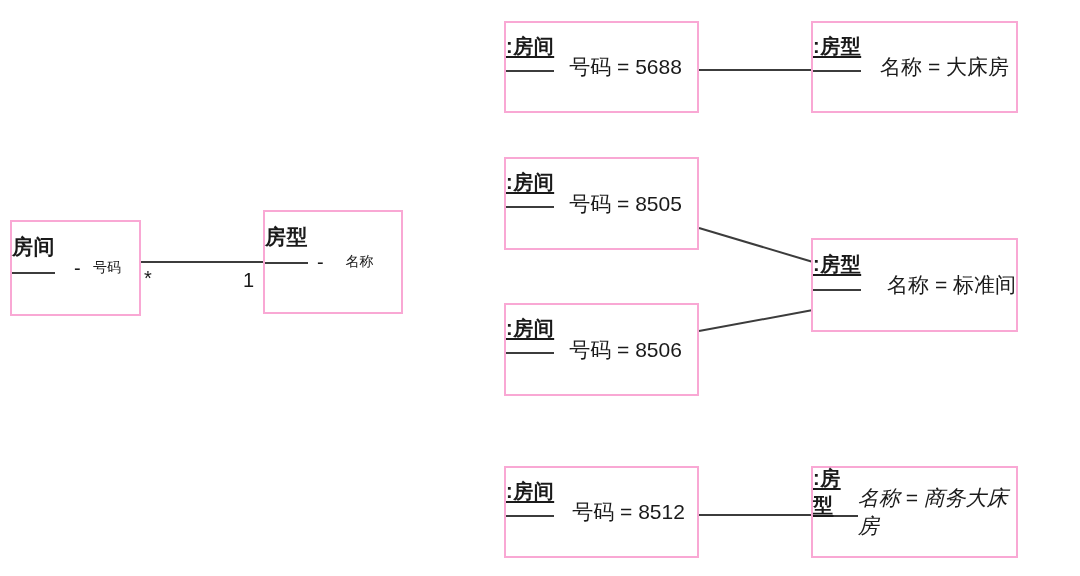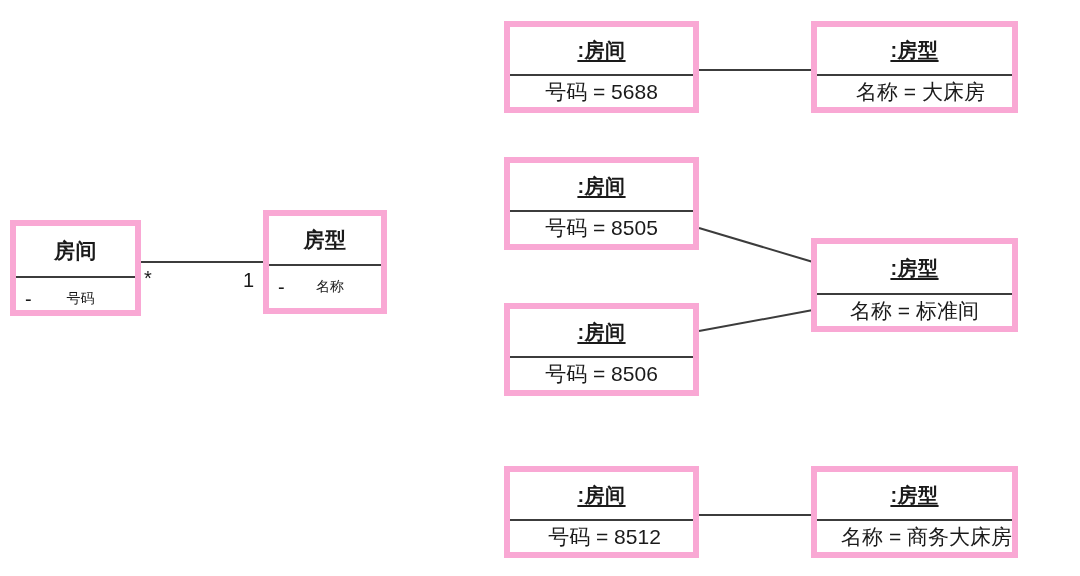--- a/index.html
+++ b/index.html
@@ -17,24 +17,24 @@
     width: 1080px;
     height: 576px;
     background: #ffffff;
     overflow: hidden;
   }
 
   
   .uml-box {
     position: absolute;
     box-sizing: border-box;
-    border: 6px solid #f9a8d4;
+    border: 2px solid #f9a8d4;
     background: #ffffff;
     display: flex;
-    flex-direction: column;
+    flex-direction: row;
     z-index: 2;
   }
   .uml-head {
     box-sizing: border-box;
     display: flex;
     align-items: center;
     justify-content: center;
     border-bottom: 2px solid #3c3c3c;
     font-weight: bold;
     letter-spacing: 0.5px;
@@ -125,21 +125,21 @@
   <div class="uml-box class-box" style="left:10px; top:220px; width:131px; height:96px;gap:10px;">
     <div class="uml-head">
       <span>房间</span>
     </div>
     <div class="uml-body">
       <span class="class-attr-vis">-</span>
       <span class="class-attr-name" style="margin:0 auto;">号码</span>
     </div>
   </div>
 
-  <div class="uml-box class-box" style="left:263px; top:210px; width:124px; height:104px;">
+  <div class="uml-box class-box" style="left:263px; top:210px; width:140px; height:104px;">
     <div class="uml-head">
       <span>房型</span>
     </div>
     <div class="uml-body">
       <span class="class-attr-vis">-</span>
       <span class="class-attr-name" style="margin:12px auto;">名称</span>
     </div>
   </div>
 
   <svg class="diag-layer">
@@ -182,38 +182,38 @@
     </div>
     <div class="uml-body" style="justify-content:center;">
       <span>号码 = 8506</span>
     </div>
   </div>
 
   <div class="uml-box object-box" style="left:811px; top:238px; width:207px; height:94px;">
     <div class="uml-head" style="height:51px;">
       <span>:房型</span>
     </div>
-    <div class="uml-body" style="justify-content:center;">
+    <div class="uml-body" style="justify-content:flex-end;">
       <span>名称 = 标准间</span>
     </div>
   </div>
 
   <div class="link" style="left:697px; top:514px; width:116px;"></div>
 
   <div class="uml-box object-box" style="left:504px; top:466px; width:195px; height:92px;">
     <div class="uml-head">
       <span>:房间</span>
     </div>
     <div class="uml-body" style="justify-content:center;padding-left:6px;">
       <span>号码 = 8512</span>
     </div>
   </div>
 
   <div class="uml-box object-box" style="left:811px; top:466px; width:207px; height:92px;">
     <div class="uml-head">
       <span>:房型</span>
     </div>
-    <div class="uml-body" style="justify-content:flex-end;">
+    <div class="uml-body" style="justify-content:flex-end;font-style:italic;">
       <span>名称 = 商务大床房</span>
     </div>
   </div>
 
 </div>
 
 </body></html>

